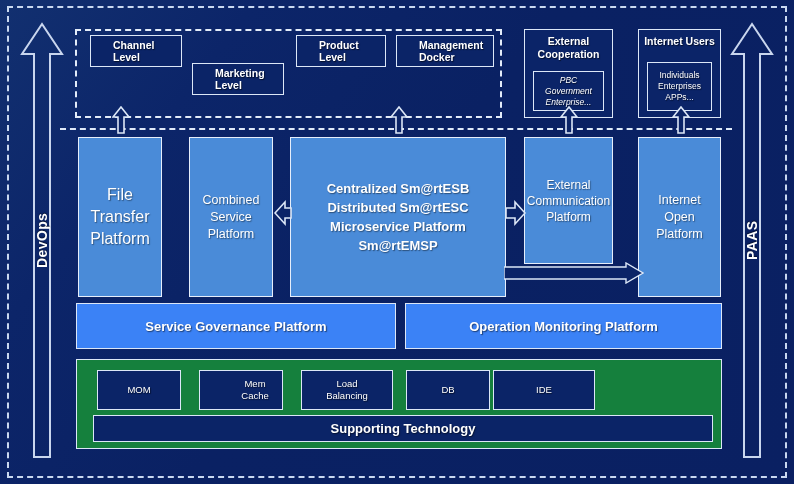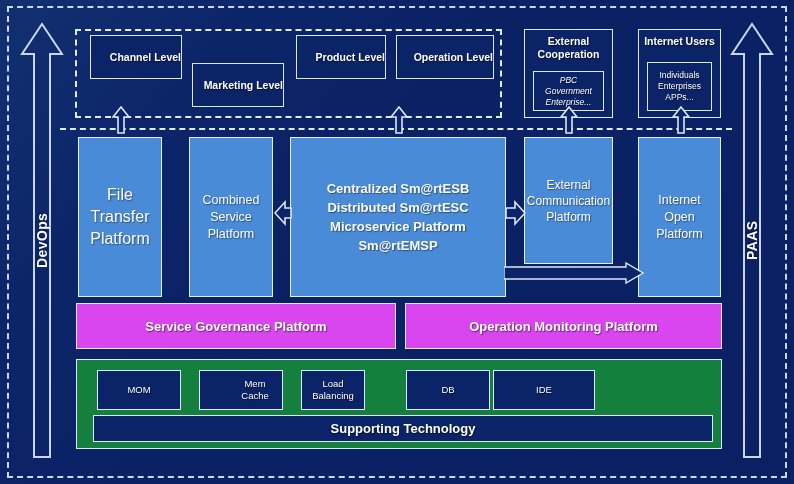--- a/index.html
+++ b/index.html
@@ -46,26 +46,27 @@
 
   
   #consumer-group {
     position: absolute;
     left: 75px; top: 29px; width: 427px; height: 89px;
     border: 2px dashed #e3ecf9;
   }
   .level-box {
     position: absolute;
     top: 35px;
-    height: 44px;
+    height: 32px;
     border: 1.6px solid #dce7f7;
     background: #0b2467;
-    display: flex; align-items: center; justify-content: flex-end;
+    display: flex; align-items: center; justify-content: flex-start;
     color: #fff; font-size: 10.5px; font-weight: bold;
     text-shadow: 0.8px 0.8px 1px rgba(0,0,0,.6);
+    padding-left: 22px;
   }
   #level-channel    { left: 90px;  width: 92px; }
   #level-marketing  { left: 192px; width: 92px; margin-top: 28px; }
   #level-product    { left: 296px; width: 90px; }
   #level-management { left: 396px; width: 98px; }
 
   
   .ext-card {
     position: absolute;
     top: 29px;
@@ -142,21 +143,21 @@
   .h-arrow { position: absolute; }
   .h-arrow svg { display:block; width:100%; height:100%; }
   #h-arrow-left  { left: 274px; top: 198px; width: 18px; height: 30px; }
   #h-arrow-right { left: 504px; top: 198px; width: 22px; height: 30px; }
   #h-arrow-bottom{ left: 504px; top: 262px; width: 140px; height: 22px; }
 
   
   .gov-box {
     position: absolute; top: 303px; height: 46px;
     border: 1.6px solid #dce7f7;
-    background: #d946ef;
+    background: #3b82f6;
     display: flex; align-items: center; justify-content: center;
     color: #ffffff; font-size: 13px; font-weight: bold;
     text-shadow: 0.8px 0.8px 1.2px rgba(0,0,0,.55);
   }
   #gov-service   { left: 76px;  width: 320px; }
   #gov-operation { left: 405px; width: 317px; }
 
   
   #support-region {
     position: absolute;
@@ -168,21 +169,21 @@
     position: absolute; top: 10px; height: 40px;
     border: 1.6px solid #dce7f7;
     background: #0b2467;
     display: flex; align-items: center; justify-content: center;
     text-align: center;
     color: #ffffff; font-size: 9.5px; line-height: 12px;
     text-shadow: 0.7px 0.7px 1px rgba(0,0,0,.6);
   }
   #tech-mom     { left: 20px;  width: 84px; }
   #tech-mem     { left: 122px; width: 84px; padding-left: 28px; }
-  #tech-load    { left: 224px; width: 64px; }
+  #tech-load    { left: 224px; width: 92px; }
   #tech-db      { left: 329px; width: 84px; }
   #tech-ide     { left: 416px; width: 102px; }
   #tech-docker  { left: 533px; width: 84px; }
   #support-bar {
     position: absolute;
     left: 16px; top: 55px; width: 620px; height: 27px;
     border: 1.6px solid #dce7f7;
     background: #0b2467;
     display: flex; align-items: center; justify-content: center;
     color: #ffffff; font-size: 13px; font-weight: bold;
@@ -214,21 +215,21 @@
 <div class="level-box" id="level-channel">
   <span>Channel Level</span>
 </div>
 <div class="level-box" id="level-marketing">
   <span>Marketing Level</span>
 </div>
 <div class="level-box" id="level-product">
   <span>Product Level</span>
 </div>
 <div class="level-box" id="level-management">
-  <span>Operation Level</span>
+  <span>Management Docker</span>
 </div>
 
 <div class="ext-card" id="ext-cooperation">
   <div class="card-title ml">External
 Cooperation</div>
   <div class="card-inner ml">PBC Government
 Enterprise...</div>
 </div>
 
 <div class="ext-card" id="internet-users">

